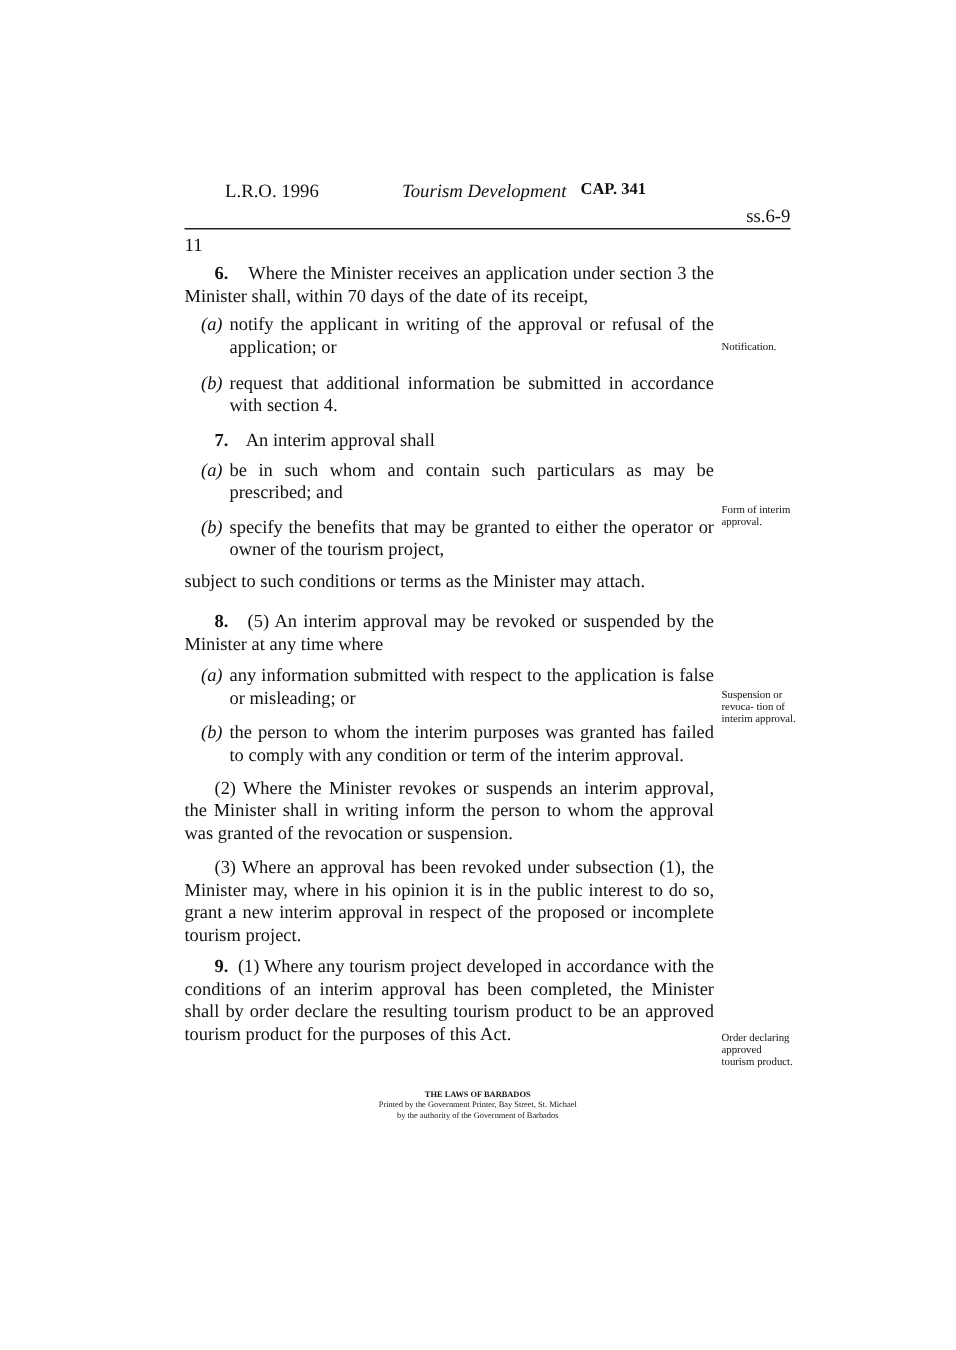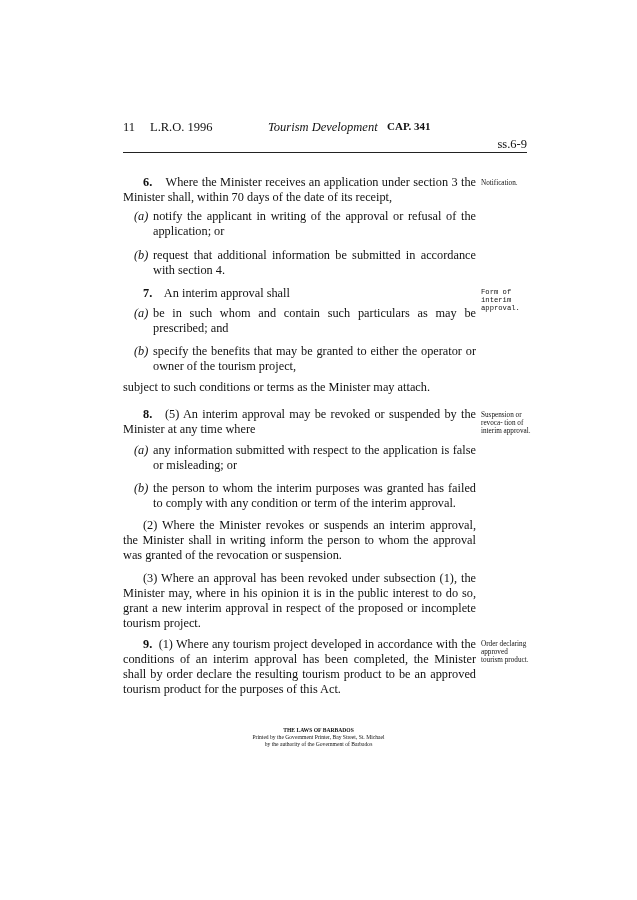--- a/index.html
+++ b/index.html
@@ -1,32 +1,32 @@
 <!DOCTYPE html>
 <html><head>
 <meta charset="utf-8">
 <style>
   html, body { margin:0; padding:0; background:#ffffff; }
   body { width:637px; height:900px; position:relative; overflow:hidden; font-family:"Liberation Serif", "DejaVu Serif", serif; color:#111; }
   .hdr { position:absolute; top:120px; left:123px; width:404px; height:20px; font-size:12.5px; }
   .hdr span { position:absolute; top:0; white-space:nowrap; }
-  #pg { left:0; }
+  #pg { left:0;margin-top:36px; }
   #lro { left:27px; }
   #title { left:145px; font-style:italic;text-align:right; }
   #cap { left:264px; font-weight:bold; font-size:11px; }
   #ss { position:absolute; top:137px; right:110px; font-size:12.5px; }
   #rule { position:absolute; top:152px; left:123px; width:404px; height:0; border-top:1.5px solid #222; }
 
   .blk { position:absolute; left:123px; width:353px; font-size:12.3px; line-height:15px; text-align:justify; }
   .ind { text-indent:20px; }
   .item { position:absolute; left:134px; width:342px; font-size:12.3px; line-height:15px; text-align:justify; }
   .item .lbl { position:absolute; left:0; top:0; font-style:italic; }
   .item .txt { display:block; margin-left:19px; }
   .num { font-weight:bold; }
-  .mn { position:absolute; left:481px; font-size:7.2px; line-height:8.2px; width:50px; }
+  .mn { position:absolute; left:481px; font-size:7.2px; line-height:8.2px; width:50px;margin-top:48px; }
   .foot { position:absolute; left:200px; width:237px; text-align:center; font-size:5.6px; line-height:7px; }
   .foot .t { font-weight:bold; }
 </style>
 </head>
 <body>
 
 <div>
   <div class="hdr">
     <span id="pg">11</span>
     <span id="lro">L.R.O. 1996</span>
@@ -48,21 +48,21 @@
 </div>
 <div class="item" style="top:248px;">
   <span class="lbl">(b)</span>
   <span class="txt">request that additional information be submitted in accordance with section 4.</span>
 </div>
 
 <div class="blk ind" style="top:286px;">
   <span class="num">7.</span>&nbsp;&nbsp;&nbsp;
   <span>An interim approval shall</span>
 </div>
-<div class="mn" style="top:288px;font-family:Liberation Mono, monospace;">Form of interim approval.</div>
+<div class="mn" style="top:288px;">Form of interim approval.</div>
 <div class="item" style="top:306px;">
   <span class="lbl">(a)</span>
   <span class="txt">be in such whom and contain such particulars as may be prescribed; and</span>
 </div>
 <div class="item" style="top:344px;">
   <span class="lbl">(b)</span>
   <span class="txt">specify the benefits that may be granted to either the operator or owner of the tourism project,</span>
 </div>
 <div class="blk" style="top:380px;">subject to such conditions or terms as the Minister may attach.</div>
 

